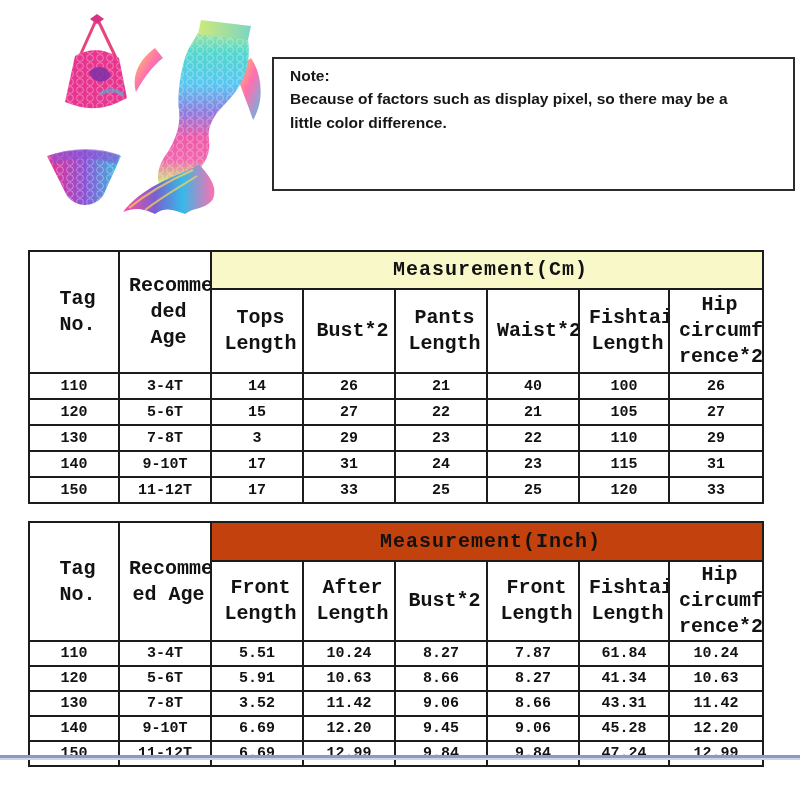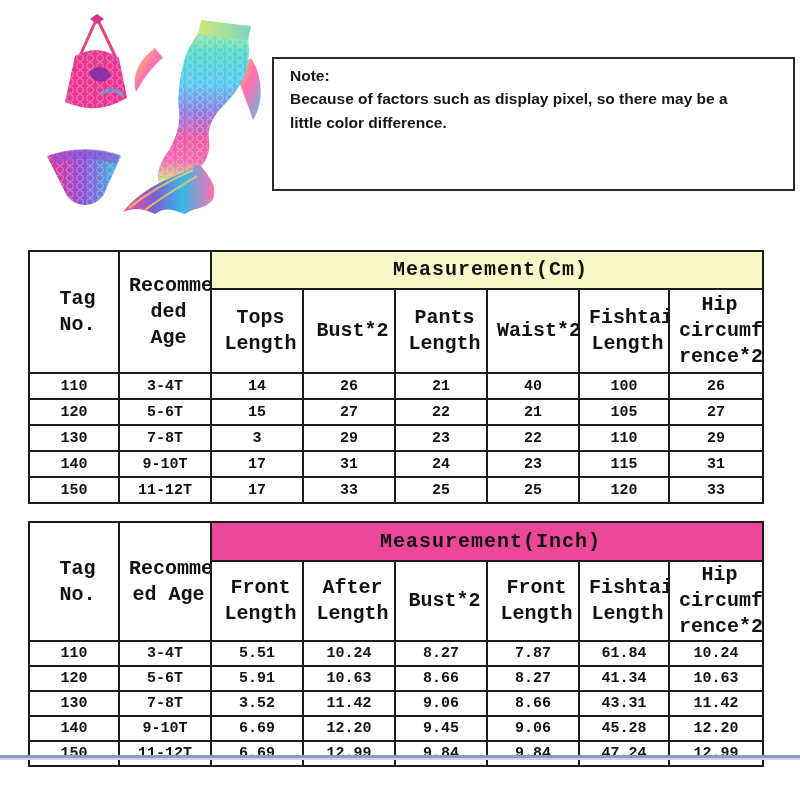--- a/index.html
+++ b/index.html
@@ -210,21 +210,21 @@
       <col style="width:92px">
         <col style="width:92px">
         <col style="width:90px">
         <col style="width:94px">
     </colgroup>
     <tbody>
       <tr class="r-span">
         <th rowspan="2">Tag No.</th>
         <th rowspan="2">Recommend
 ed Age</th>
-        <th colspan="6" class="span-head" style="background-color: #ec4899;">Measurement(Inch)</th>
+        <th colspan="6" class="span-head" style="background-color: #c2410c;">Measurement(Inch)</th>
       </tr>
       <tr class="r-cols">
         <th>Front
 Length</th>
         <th>After
 Length</th>
         <th>Bust*2</th>
         <th>Front
 Length</th>
         <th>Fishtail

